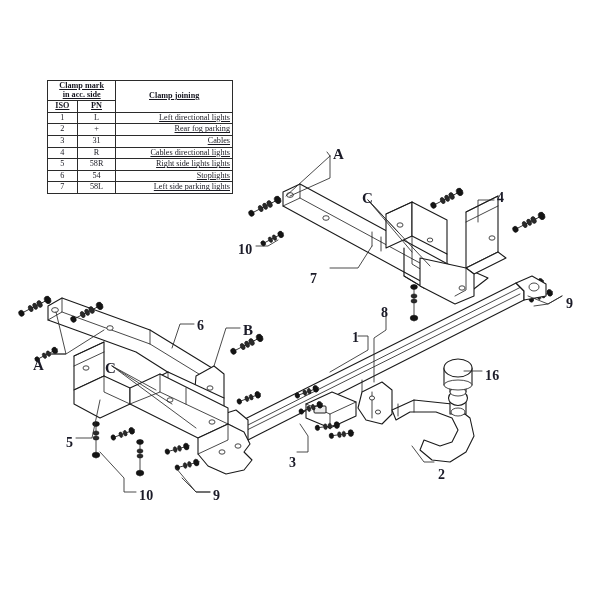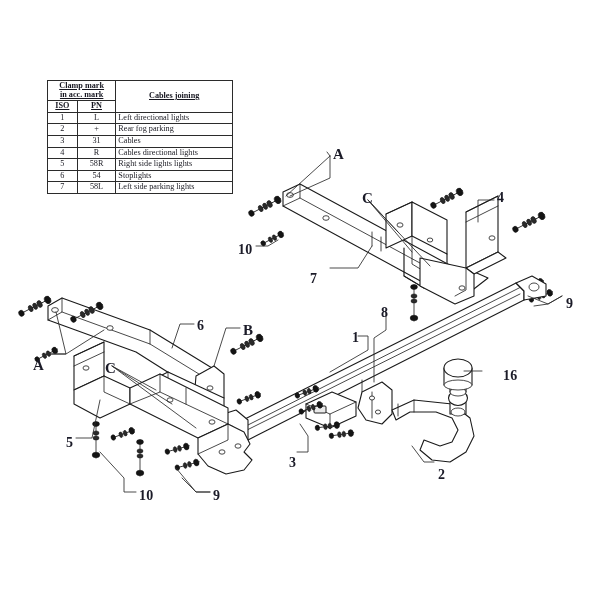--- a/index.html
+++ b/index.html
@@ -39,21 +39,21 @@
     font-weight: bold;
     text-align: center;
     color: #15151f;
     text-decoration: underline;
   }
   .col-iso  { width: 26px; text-align: center; }
   .col-pn   { width: 36px; text-align: center; }
   .col-desc { width: 118px; text-align: left; padding-left: 3px; }
   .hdr-group { font-size: 8.2px; line-height: 1.15; }
   td.cell-iso, td.cell-pn { text-align: center; }
-  td.cell-desc { text-align: left; padding-left: 3px; }
+  td.cell-desc { text-align: right; padding-left: 3px; text-decoration: underline; }
 
   
   #drawing {
     position: absolute;
     left: 0; top: 0;
     width: 600px;
     height: 600px;
   }
   #drawing svg { display: block; }
 
@@ -339,23 +339,23 @@
         <path class="lead" d="M210,492 L196,492 L182,478"></path>
       </g>
     </svg>
   </div>
 
   <table id="wiring-table">
     <thead>
       <tr>
         <th class="hdr-group" colspan="2">
           <span>Clamp mark</span><br>
-          <span>in acc. mark</span>
+          <span>in acc. side</span>
         </th>
-        <th class="col-desc" rowspan="2">Cables joining</th>
+        <th class="col-desc" rowspan="2">Clamp joining</th>
       </tr>
       <tr>
         <th class="col-iso">ISO</th>
         <th class="col-pn">PN</th>
       </tr>
     </thead>
     <tbody id="wiring-body">
         <tr>
           <td class="col-iso cell-iso">1</td>
           <td class="col-pn cell-pn">L</td>
@@ -396,21 +396,21 @@
 
   <div id="callout-layer">
       <div class="callout letter" style="left: 333px; top: 146px;">A</div>
       <div class="callout letter" style="left: 362px; top: 190px;">C</div>
       <div class="callout number" style="left: 497px; top: 190px;">4</div>
       <div class="callout number" style="left: 238px; top: 242px;">10</div>
       <div class="callout number" style="left: 310px; top: 271px;">7</div>
       <div class="callout number" style="left: 566px; top: 296px;">9</div>
       <div class="callout number" style="left: 381px; top: 305px;">8</div>
       <div class="callout number" style="left: 352px; top: 330px;">1</div>
-      <div class="callout number" style="left: 503px; top: 368px; text-align: right;">16</div>
+      <div class="callout number" style="left: 485px; top: 368px; text-align: right;">16</div>
       <div class="callout number" style="left: 438px; top: 467px;">2</div>
       <div class="callout number" style="left: 289px; top: 455px;">3</div>
       <div class="callout letter" style="left: 33px; top: 357px;">A</div>
       <div class="callout letter" style="left: 243px; top: 322px;">B</div>
       <div class="callout letter" style="left: 105px; top: 360px;">C</div>
       <div class="callout number" style="left: 197px; top: 318px;">6</div>
       <div class="callout number" style="left: 66px; top: 435px;">5</div>
       <div class="callout number" style="left: 139px; top: 488px;">10</div>
       <div class="callout number" style="left: 213px; top: 488px;">9</div>
     </div>

